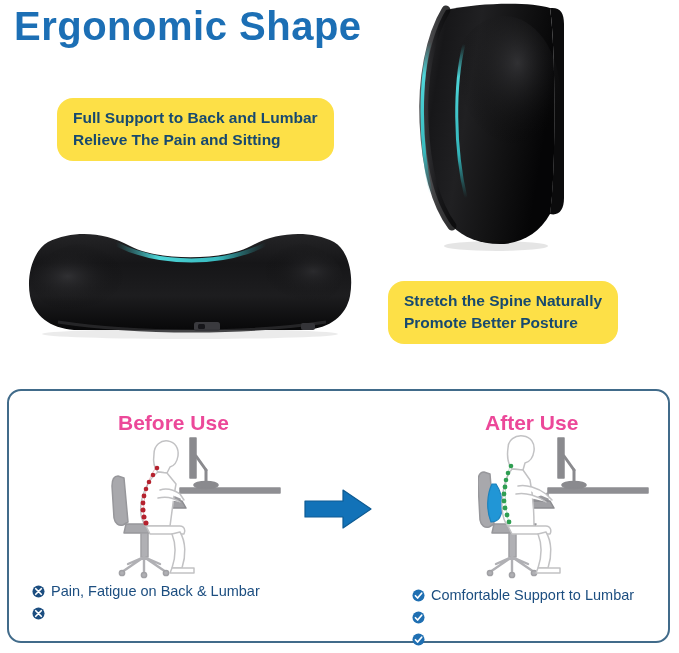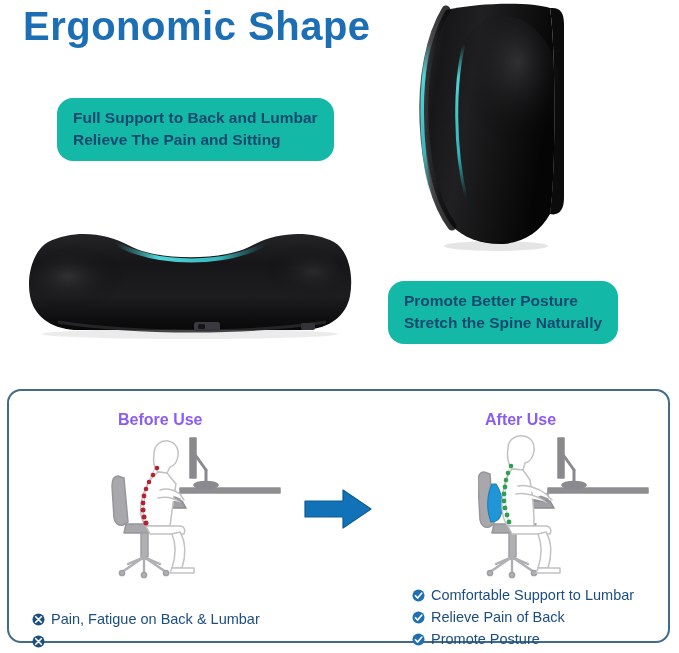--- a/index.html
+++ b/index.html
@@ -12,34 +12,34 @@
     height: 653px;
     position: relative;
     overflow: hidden;
     font-family: "Liberation Sans", sans-serif;
     color: #1c4e80;
   }
 
   
   #page-title {
     position: absolute;
-    left: 23px;
+    left: 14px;
     top: 0px;
     font-size: 40px;
     font-weight: bold;
     letter-spacing: 0.5px;
     color: #1c6fb5;
     white-space: nowrap;
     line-height: 52px;
   }
 
   
   .callout {
     position: absolute;
-    background: #14b8a6;
+    background: #fde047;
     border-radius: 16px;
     padding: 9px 16px 10px 16px;
     font-size: 15.5px;
     font-weight: bold;
     line-height: 22px;
     color: #17496f;
     white-space: nowrap;
   }
   #callout-left  { left: 57px;  top: 98px; }
   #callout-right { left: 388px; top: 281px; }
@@ -68,23 +68,23 @@
     width: 663px;
     height: 254px;
     border: 2px solid #416b8a;
     border-radius: 14px;
     box-sizing: border-box;
     background: #ffffff;
   }
 
   .panel-heading {
     position: absolute;
-    font-size: 16px;
+    font-size: 21px;
     font-weight: bold;
-    color: #8b5cf6;
+    color: #ec4899;
     white-space: nowrap;
   }
   #heading-before { left: 118px; top: 411px; }
   #heading-after  { left: 485px; top: 411px; }
 
   #scene-before {
     position: absolute;
     left: 110px;
     top: 432px;
     width: 190px;
@@ -109,21 +109,21 @@
   .bullet-list {
     position: absolute;
     list-style: none;
     margin: 0;
     padding: 0;
     font-size: 14.5px;
     line-height: 22px;
     color: #1c4e80;
     white-space: nowrap;
   }
-  #list-before { left: 32px;  top: 580px; margin-top: 28px; }
+  #list-before { left: 32px;  top: 580px; }
   #list-after  { left: 412px; top: 584px; }
 
   .bullet-list li {
     display: flex;
     align-items: center;
     gap: 6px;
     height: 22px;
   }
   .bullet-icon {
     width: 13px;
@@ -241,22 +241,22 @@
     <ellipse cx="172" cy="112" rx="148" ry="5" fill="#000000" opacity="0.08"></ellipse>
   </svg>
 </div>
 
 <div id="callout-left" class="callout">
   <div>Full Support to Back and Lumbar</div>
   <div>Relieve The Pain and Sitting</div>
 </div>
 
 <div id="callout-right" class="callout">
+  <div>Stretch the Spine Naturally</div>
   <div>Promote Better Posture</div>
-  <div>Stretch the Spine Naturally</div>
 </div>
 
 <div id="comparison-panel"></div>
 
 <div id="heading-before" class="panel-heading">Before Use</div>
 <div id="heading-after" class="panel-heading">After Use</div>
 
 <div id="scene-before">
   <svg width="190" height="148" viewBox="0 0 190 148" xmlns="http://www.w3.org/2000/svg">
     <g fill="none" stroke="#b9b9bb" stroke-width="1.5" stroke-linejoin="round" stroke-linecap="round">
@@ -405,22 +405,20 @@
       <circle cx="8" cy="8" r="7.4" fill="#1f6fb2"></circle>
       <path d="M 4.2,8.3 L 6.9,11.1 L 11.9,5.2" stroke="#ffffff" stroke-width="2.1" fill="none" stroke-linecap="round" stroke-linejoin="round"></path>
     </svg>
     <span>Comfortable Support to Lumbar</span>
   </li>
   <li>
     <svg class="bullet-icon" viewBox="0 0 16 16">
       <circle cx="8" cy="8" r="7.4" fill="#1f6fb2"></circle>
       <path d="M 4.2,8.3 L 6.9,11.1 L 11.9,5.2" stroke="#ffffff" stroke-width="2.1" fill="none" stroke-linecap="round" stroke-linejoin="round"></path>
     </svg>
-    <span>Relieve Pain of Back</span>
   </li>
   <li>
     <svg class="bullet-icon" viewBox="0 0 16 16">
       <circle cx="8" cy="8" r="7.4" fill="#1f6fb2"></circle>
       <path d="M 4.2,8.3 L 6.9,11.1 L 11.9,5.2" stroke="#ffffff" stroke-width="2.1" fill="none" stroke-linecap="round" stroke-linejoin="round"></path>
     </svg>
-    <span>Promote Posture</span>
   </li>
 </ul>
 
 </body></html>

